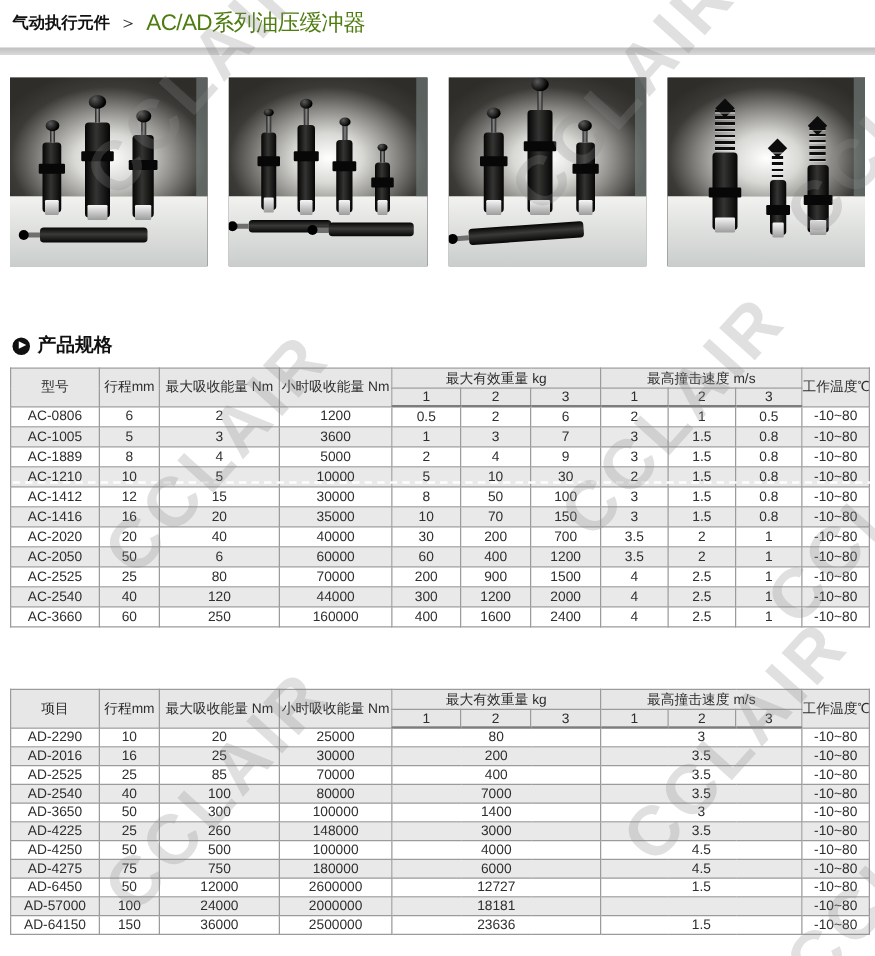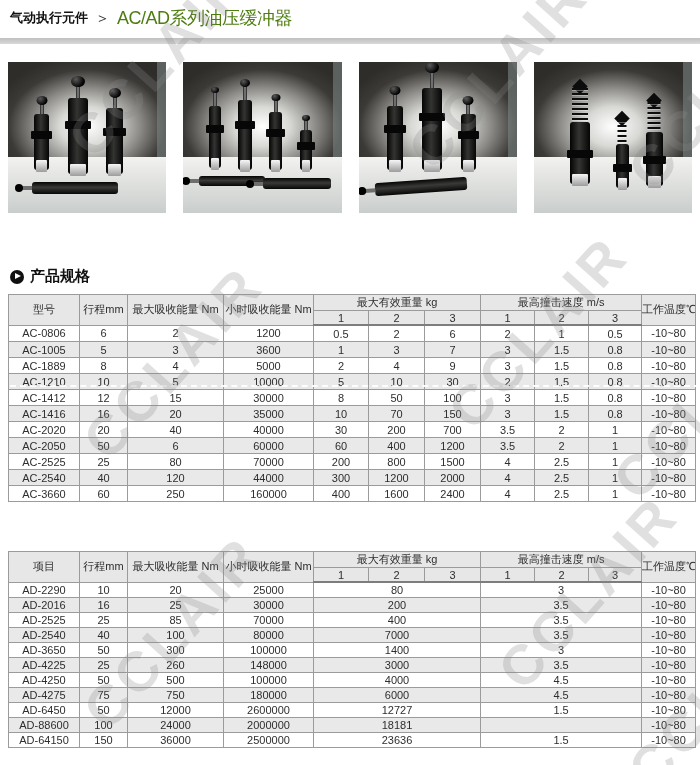--- a/index.html
+++ b/index.html
@@ -353,21 +353,21 @@
           <td>2</td>
           <td>1</td>
           <td>-10~80</td>
         </tr>
         <tr>
           <td>AC-2525</td>
           <td>25</td>
           <td>80</td>
           <td>70000</td>
           <td>200</td>
-          <td>800</td>
+          <td>900</td>
           <td>1500</td>
           <td>4</td>
           <td>2.5</td>
           <td>1</td>
           <td>-10~80</td>
         </tr>
         <tr>
           <td>AC-2540</td>
           <td>40</td>
           <td>120</td>
@@ -505,21 +505,21 @@
         <tr>
           <td>AD-6450</td>
           <td>50</td>
           <td>12000</td>
           <td>2600000</td>
           <td colspan="3">12727</td>
           <td colspan="3">1.5</td>
           <td>-10~80</td>
         </tr>
         <tr>
-          <td>AD-88600</td>
+          <td>AD-57000</td>
           <td>100</td>
           <td>24000</td>
           <td>2000000</td>
           <td colspan="3">18181</td>
           <td colspan="3"></td>
           <td>-10~80</td>
         </tr>
         <tr>
           <td>AD-64150</td>
           <td>150</td>

